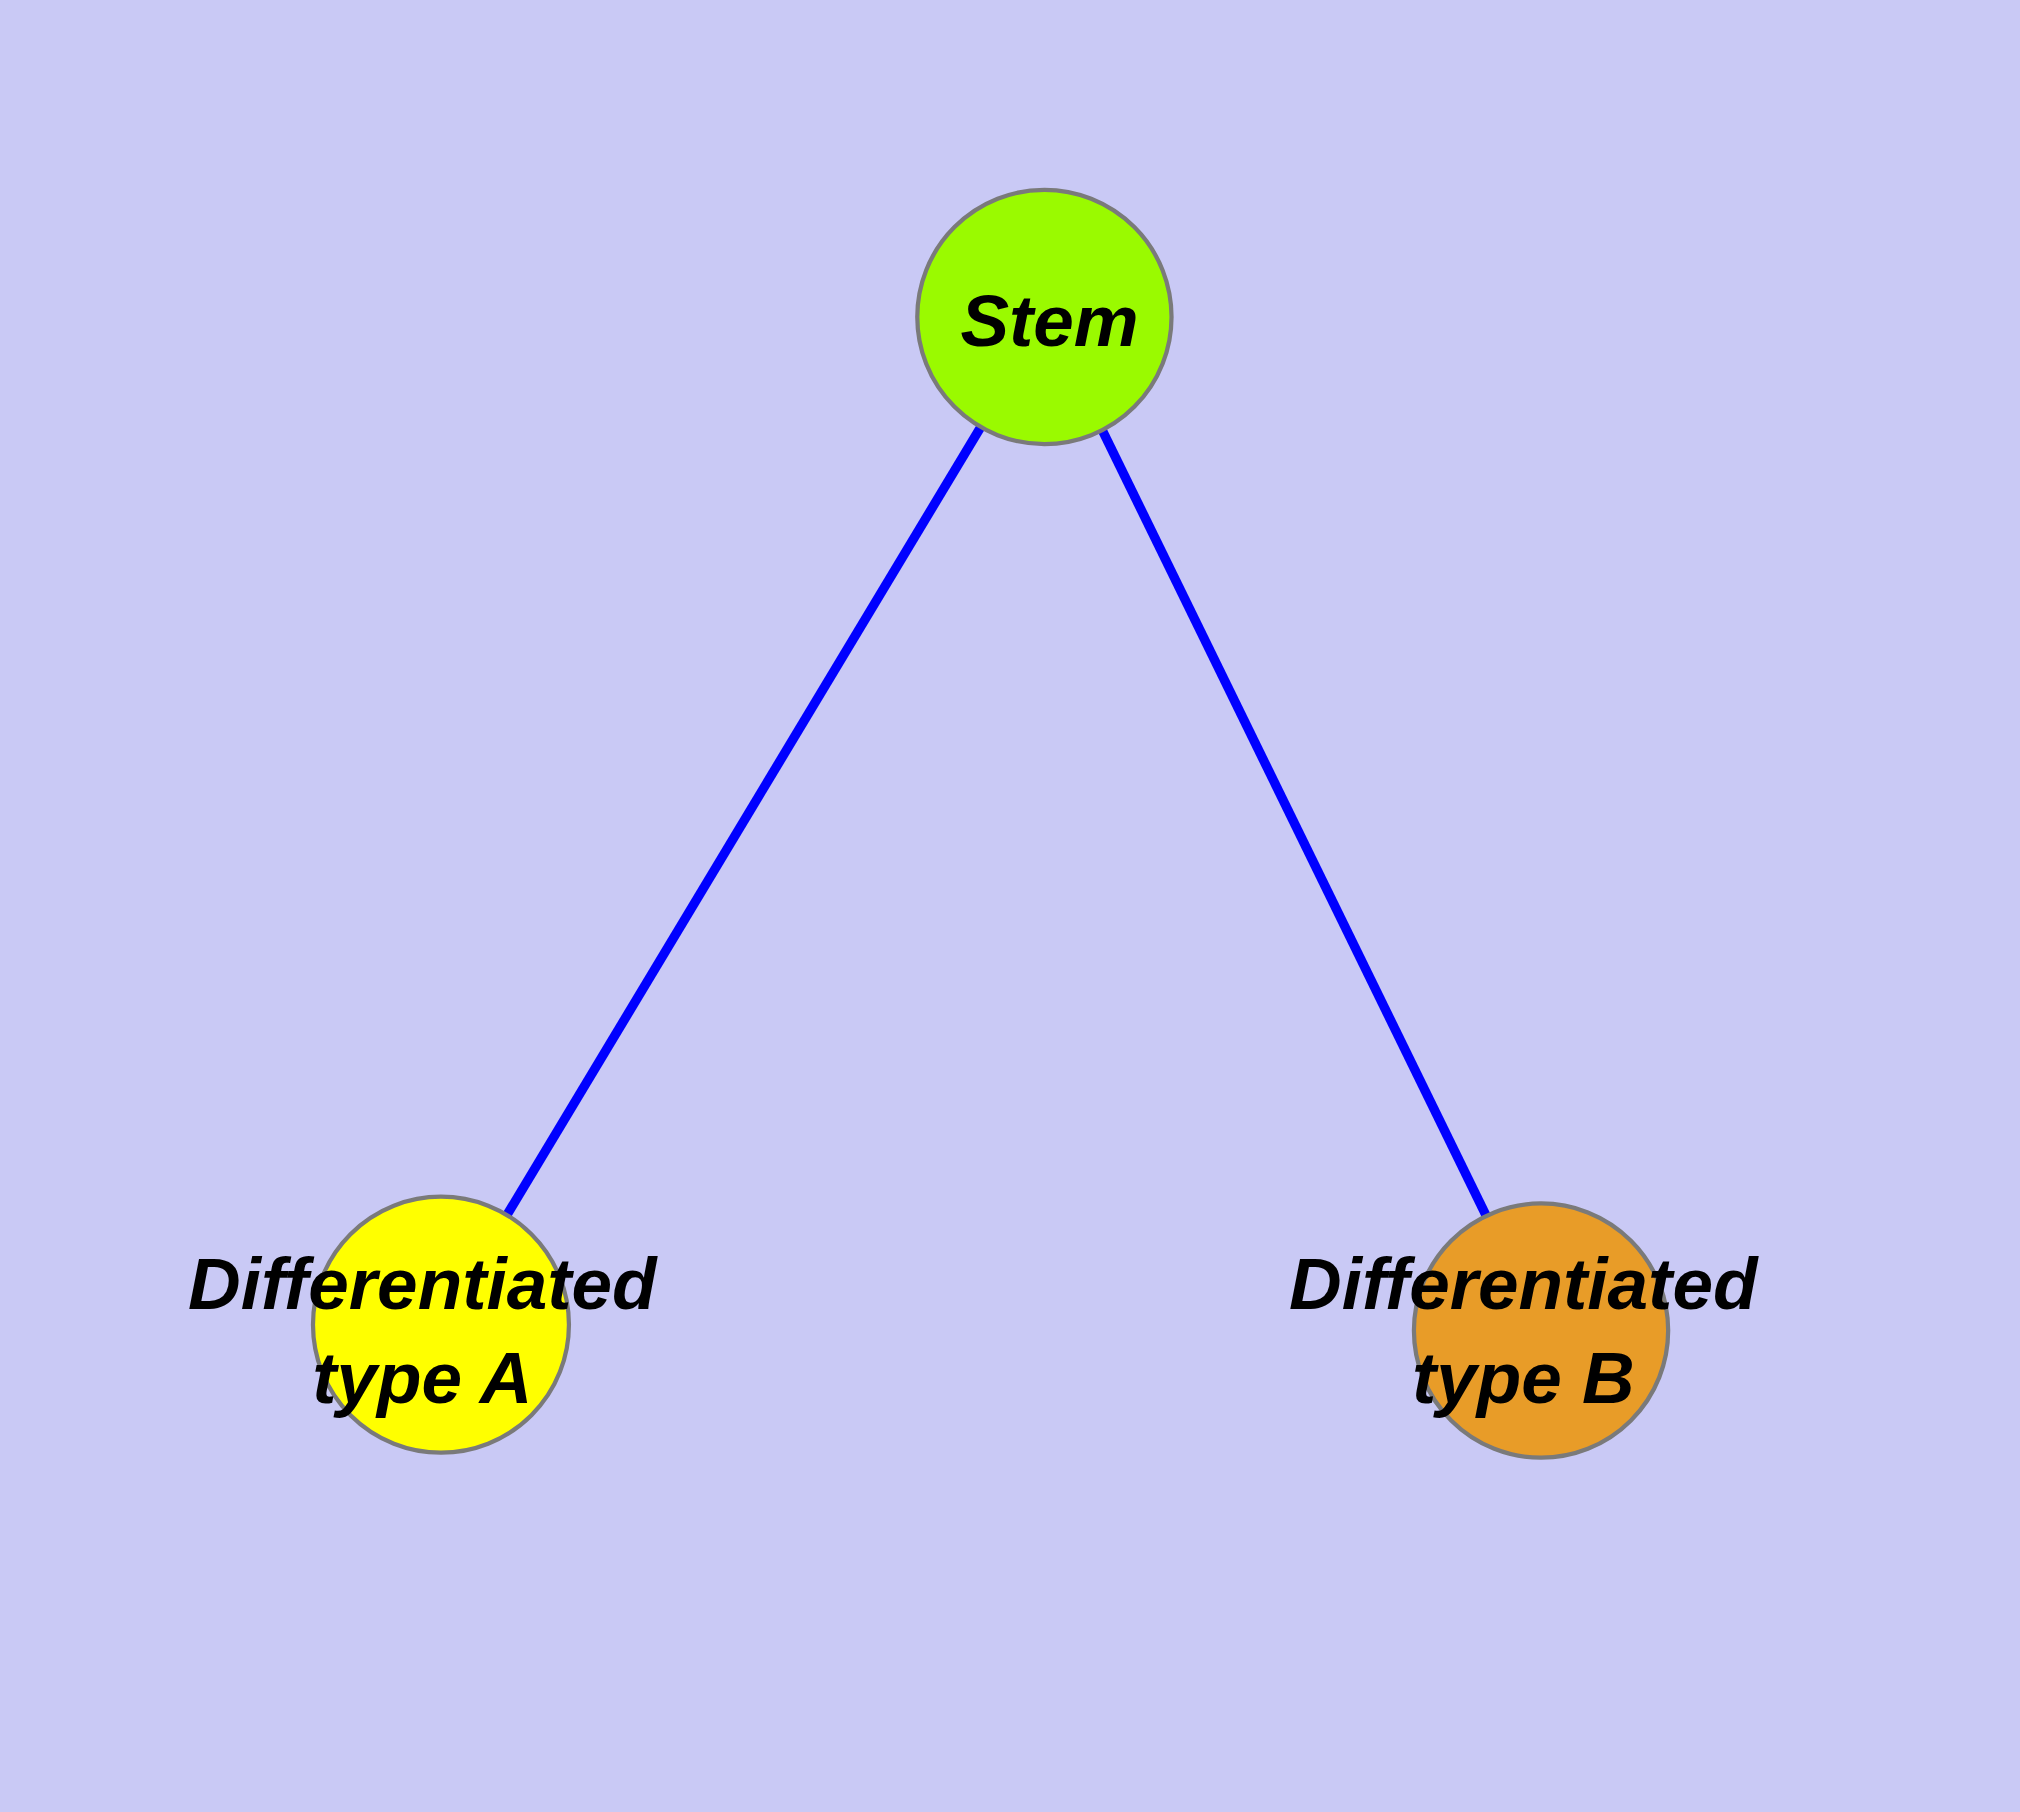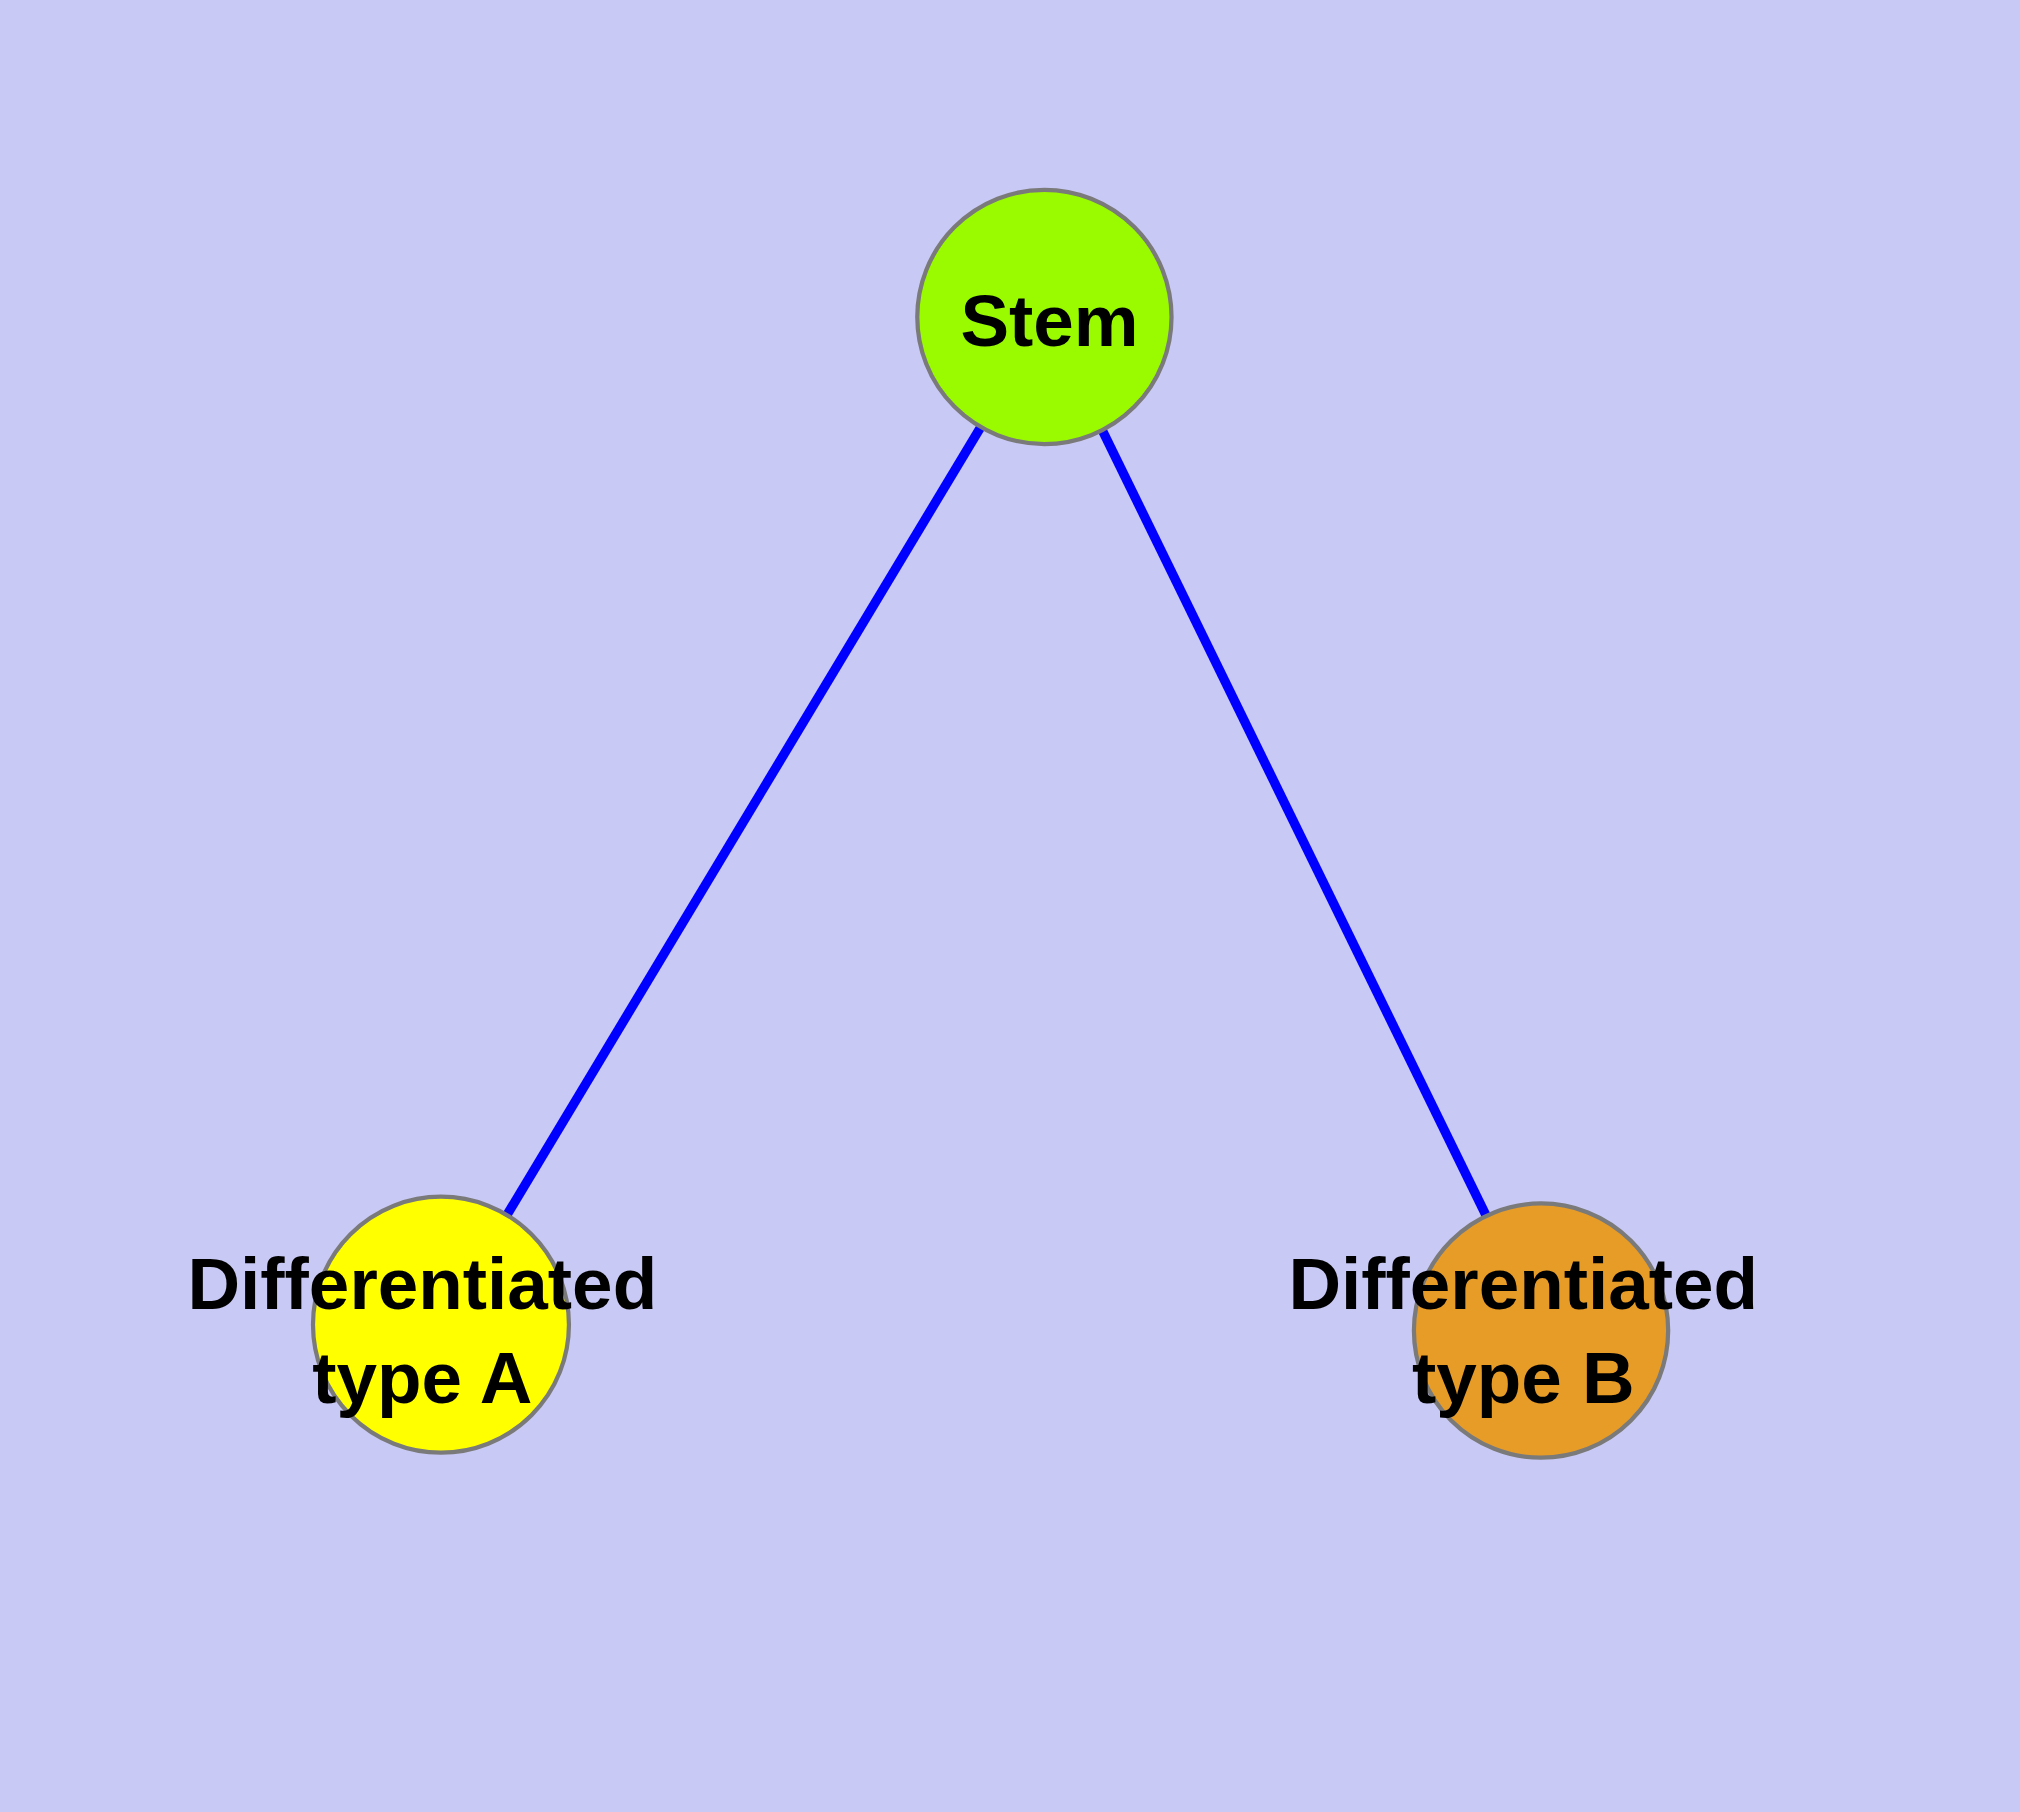--- a/index.html
+++ b/index.html
@@ -5,20 +5,21 @@
   html, body {
     margin: 0;
     padding: 0;
   }
   .canvas {
     position: relative;
     width: 2021px;
     height: 1812px;
     background: #C9C9F5;
     overflow: hidden;
+    font-style: italic;
   }
   svg { display: block; }
   .edge {
     stroke-width: 11;
     fill: none;
     stroke-linecap: butt;
   }
   .node-circle {
     stroke: #7A7A7A;
     stroke-width: 5;

